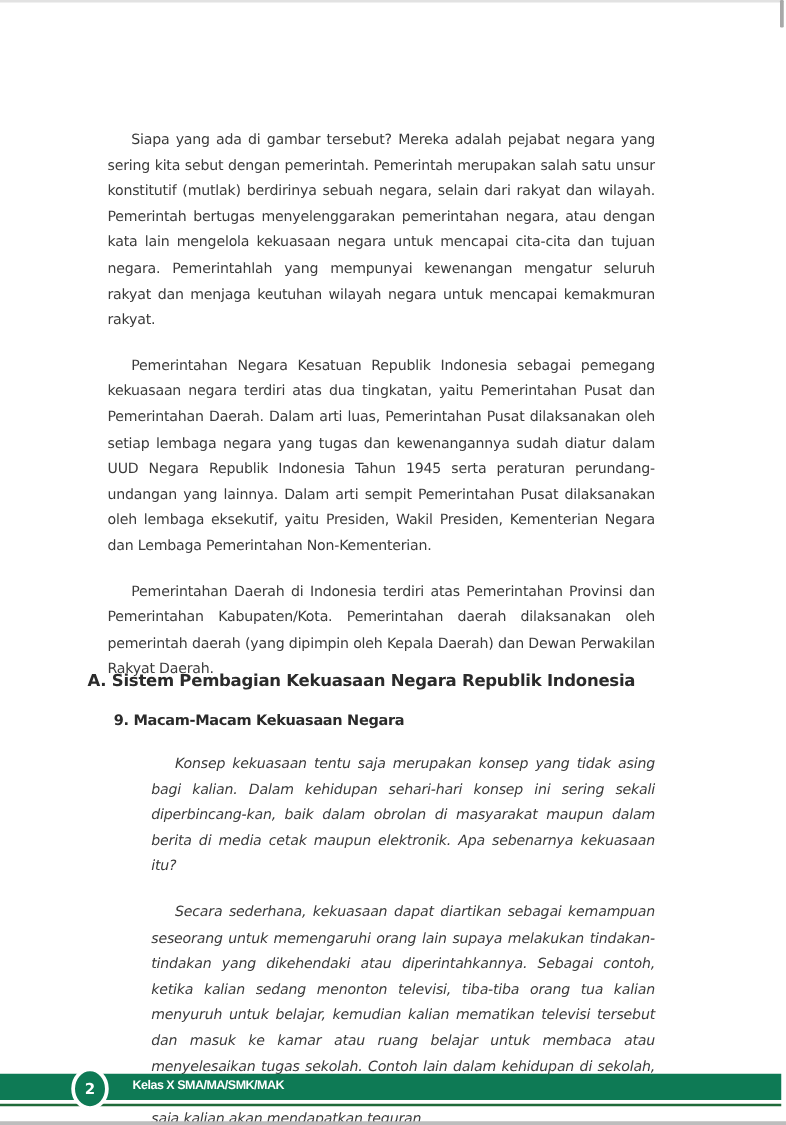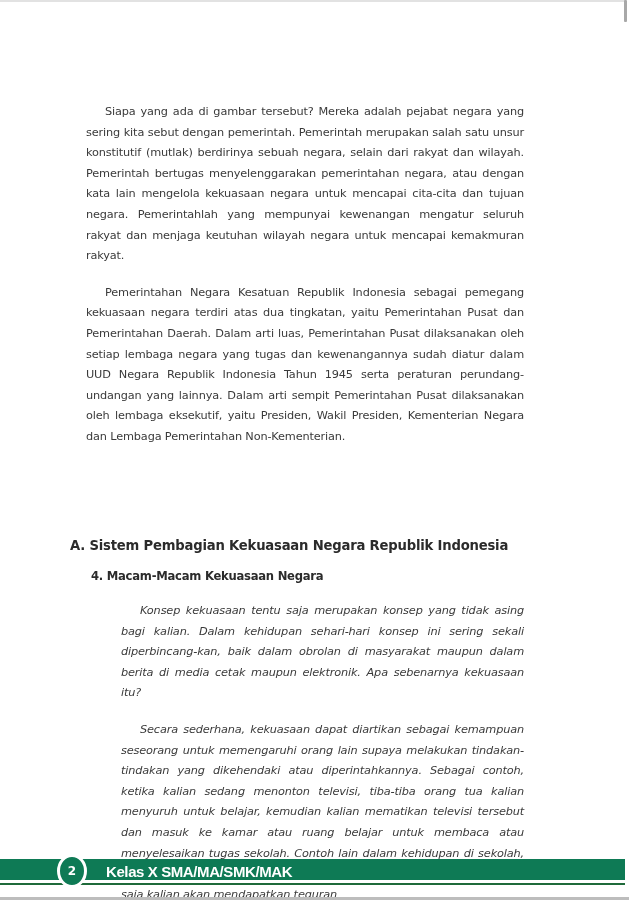--- a/index.html
+++ b/index.html
@@ -104,21 +104,21 @@
     justify-content: center;
     color: #ffffff;
     font-weight: bold;
     font-size: 12px;
   }
   .footer-label {
     position: absolute;
     left: 106px; top: 6px;
     color: #ffffff;
     font-weight: bold;
-    font-size: 15px;
+    font-size: 10px;
     letter-spacing: -0.4px;
     font-family: "Liberation Sans", sans-serif;
   }
   .bottom-edge {
     position: absolute;
     left: 0; top: 897px;
     width: 629px; height: 3px;
     background: #bdbdbd;
   }
 </style>
@@ -126,24 +126,25 @@
 <body>
 
 <div class="top-edge"></div>
 <div class="scrollbar-track">
   <div class="scrollbar-thumb"></div>
 </div>
 
 <div class="page">
   <p class="para">Siapa yang ada di gambar tersebut? Mereka adalah pejabat negara yang sering kita sebut dengan pemerintah. Pemerintah merupakan salah satu unsur konstitutif (mutlak) berdirinya sebuah negara, selain dari rakyat dan wilayah. Pemerintah bertugas menyelenggarakan pemerintahan negara, atau dengan kata lain mengelola kekuasaan negara untuk mencapai cita-cita dan tujuan negara. Pemerintahlah yang mempunyai kewenangan mengatur seluruh rakyat dan menjaga keutuhan wilayah negara untuk mencapai kemakmuran rakyat.</p>
   <p class="para">Pemerintahan Negara Kesatuan Republik Indonesia sebagai pemegang kekuasaan negara terdiri atas dua tingkatan, yaitu Pemerintahan Pusat dan Pemerintahan Daerah. Dalam arti luas, Pemerintahan Pusat dilaksanakan oleh setiap lembaga negara yang tugas dan kewenangannya sudah diatur dalam UUD Negara Republik Indonesia Tahun 1945 serta peraturan perundang-undangan yang lainnya. Dalam arti sempit Pemerintahan Pusat dilaksanakan oleh lembaga eksekutif, yaitu Presiden, Wakil Presiden, Kementerian Negara dan Lembaga Pemerintahan Non-Kementerian.</p>
+  <p class="para">Pemerintahan Daerah di Indonesia terdiri atas Pemerintahan Provinsi dan Pemerintahan Kabupaten/Kota. Pemerintahan daerah dilaksanakan oleh pemerintah daerah (yang dipimpin oleh Kepala Daerah) dan Dewan Perwakilan Rakyat Daerah.</p>
 </div>
 
 <div class="section-a">A. Sistem Pembagian Kekuasaan Negara Republik Indonesia</div>
-<div class="sub-1">4. Macam-Macam Kekuasaan Negara</div>
+<div class="sub-1">9. Macam-Macam Kekuasaan Negara</div>
 
 <div class="sub-body">
   <p class="para">Konsep kekuasaan tentu saja merupakan konsep yang tidak asing bagi kalian. Dalam kehidupan sehari-hari konsep ini sering sekali diperbincang-kan, baik dalam obrolan di masyarakat maupun dalam berita di media cetak maupun elektronik. Apa sebenarnya kekuasaan itu?</p>
   <p class="para">Secara sederhana, kekuasaan dapat diartikan sebagai kemampuan seseorang untuk memengaruhi orang lain supaya melakukan tindakan-tindakan yang dikehendaki atau diperintahkannya. Sebagai contoh, ketika kalian sedang menonton televisi, tiba-tiba orang tua kalian menyuruh untuk belajar, kemudian kalian mematikan televisi tersebut dan masuk ke kamar atau ruang belajar untuk membaca atau menyelesaikan tugas sekolah. Contoh lain dalam kehidupan di sekolah, kalian datang ke sekolah tidak boleh terlambat, apabila terlambat tentu saja kalian akan mendapatkan teguran</p>
 </div>
 
 <div class="footer">
   <div class="footer-band"></div>
   <div class="footer-line"></div>
   <div class="footer-circle">

